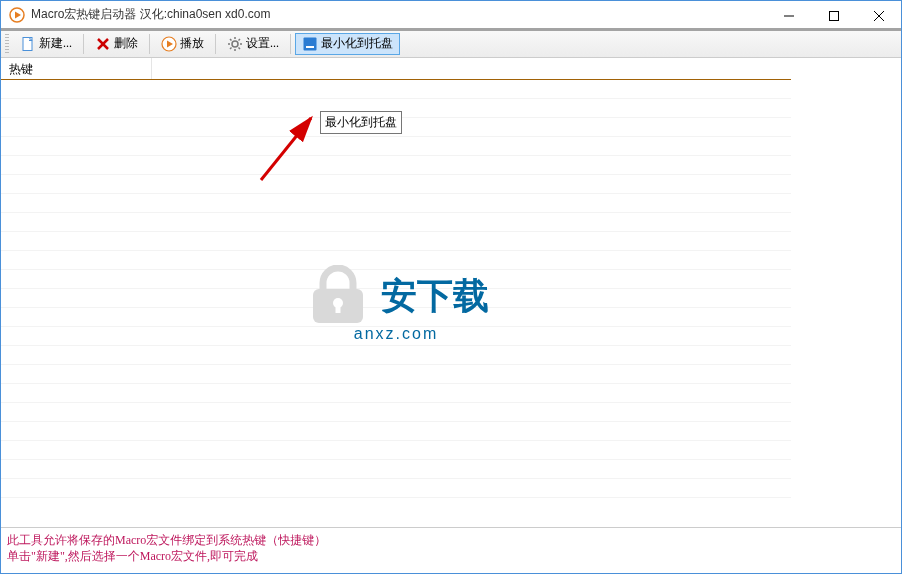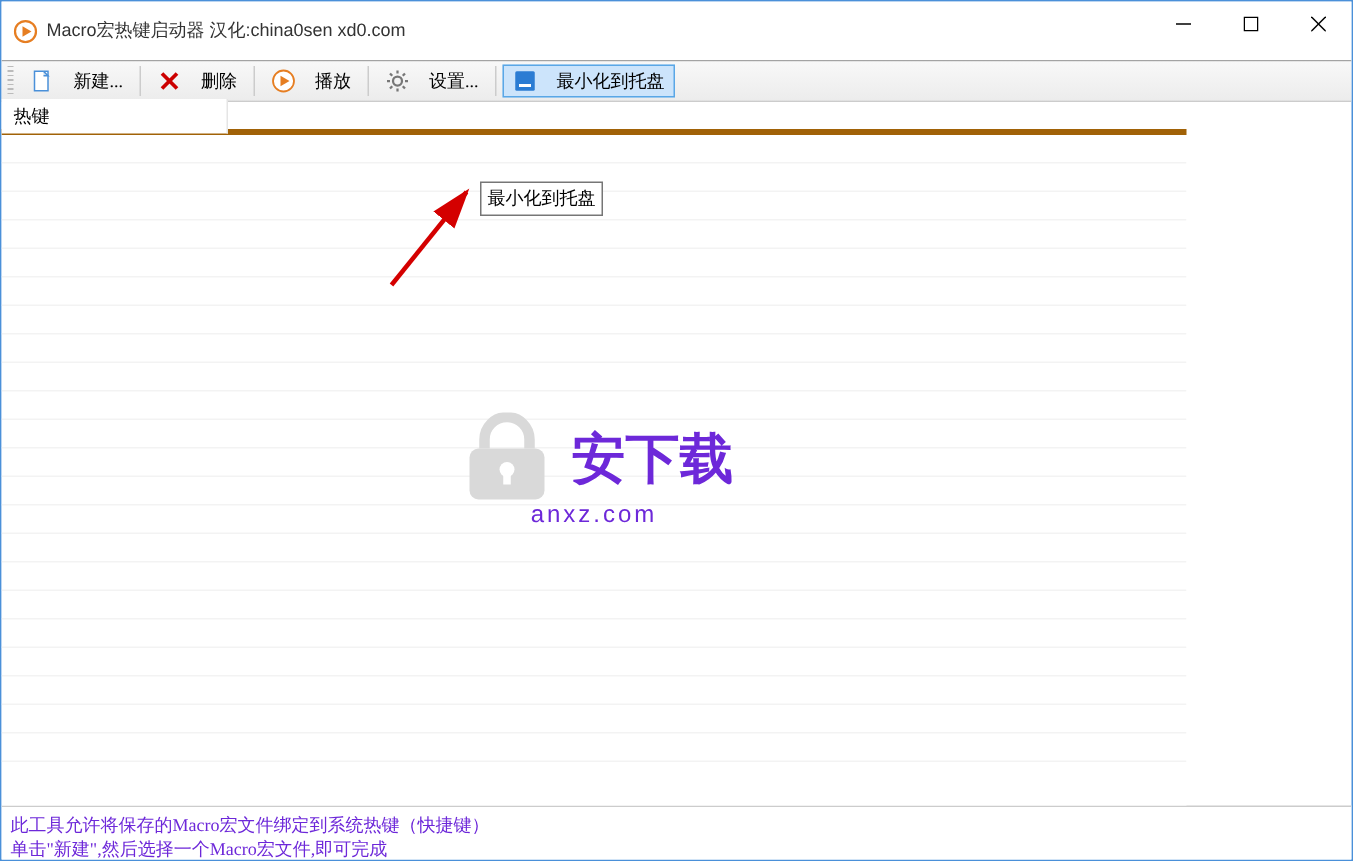--- a/index.html
+++ b/index.html
@@ -1,59 +1,59 @@
 <!DOCTYPE html>
 <html><head>
 <meta charset="utf-8">
 <style>
 * { margin:0; padding:0; box-sizing:border-box; }
 body { font-family:"Microsoft YaHei","SimSun",Arial,sans-serif; font-size:12px; background:#fff; }
 .window { position:relative; width:902px; height:574px; border:1px solid #4a90d9; background:#fff; overflow:hidden; }
 
 
-.titlebar { height:40px; background:#fff; display:flex; align-items:center; padding-left:8px; border-bottom:1px solid #a3a3a3; }
+.titlebar { height:30px; background:#fff; display:flex; align-items:center; padding-left:8px; border-bottom:3px solid #a3a3a3; }
 .app-icon { width:16px; height:16px; margin-right:6px; }
 .title-text { font-size:12px; color:#333; flex:1; }
 .win-controls { display:flex; height:100%; }
 .win-btn { width:45px; height:29px; display:flex; align-items:center; justify-content:center; cursor:pointer; }
 .win-btn svg { width:10px; height:10px; }
 
 
 .toolbar { height:27px; background:linear-gradient(#f8f8f8,#ececec); border-bottom:1px solid #ccc; display:flex; align-items:center; padding:0 4px; gap:2px; }
 .tb-sep { width:1px; height:20px; background:#ccc; margin:0 2px; }
 .tb-grip { width:4px; height:20px; background:repeating-linear-gradient(to bottom,#bbb 0,#bbb 1px,transparent 1px,transparent 3px); margin-right:2px; }
-.tb-btn { display:flex; align-items:center; padding:2px 6px; height:22px; border:1px solid transparent; cursor:pointer; gap:13px; font-family:"SimSun"; }
+.tb-btn { display:flex; align-items:flex-end; padding:2px 6px; height:22px; border:1px solid transparent; cursor:pointer; gap:3px; font-family:"SimSun"; }
 .tb-btn.active { background:#cce4fb; border:1px solid #5aa7e6; }
 .tb-btn .ic { width:16px; height:16px; display:flex; align-items:center; justify-content:center; }
 
 
 .content { display:flex; flex-direction:column; height:calc(100% - 57px); }
 .listview { flex:1; background:#fff; position:relative; }
-.lv-header { height:22px; display:flex; border-bottom:4px solid #a16207; font-family:Liberation Serif, serif;align-items:center; }
+.lv-header { height:22px; display:flex; border-bottom:1px solid #a16207; font-family:Liberation Serif, serif; }
 .lv-col { padding:3px 8px; border-right:1px solid #e5e5e5; background:#fff; }
 .col1 { width:151px; }
 .col2 { flex:1; }
 .lv-body { height:calc(100% - 22px); overflow:auto; position:relative; }
 .lv-row { height:19px; border-bottom:1px solid #f3f3f3; display:flex; }
 .lv-row:nth-child(even){ }
 
 
 .tooltip { position:absolute; left:319px; top:31px; background:#fff; border:1px solid #767676; padding:2px 4px; font-size:12px; font-family:"SimSun"; white-space:nowrap; }
 
 
 .arrow { position:absolute; left:250px; top:30px; pointer-events:none; }
 
 
-.watermark { position:absolute; left:50%; top:50%; transform:translate(-50%,-50%); color:#6d28d9; text-align:center; pointer-events:none; user-select:none; }
+.watermark { position:absolute; left:50%; top:50%; transform:translate(-50%,-50%); color:#0369a1; text-align:center; pointer-events:none; user-select:none; }
 .watermark .lock { width:70px; height:60px; margin:0 auto 4px; }
 .watermark .cn { font-size:36px; font-weight:bold; display:inline-block; vertical-align:middle; margin-left:8px; }
 .watermark .url { font-size:16px; letter-spacing:2px; margin-top:-4px; }
 
 
-.help-panel { height:46px; border-top:1px solid #ccc; padding:4px 6px; font-size:12px; line-height:16px; font-family:"SimSun"; color:#6d28d9; background:#fff; }
+.help-panel { height:46px; border-top:1px solid #ccc; padding:4px 6px; font-size:12px; line-height:16px; font-family:"SimSun"; color:#be185d; background:#fff; }
 
 </style>
 </head>
 <body>
 
 <div class="window">
 
   <div class="titlebar">
     <span class="app-icon">
       <svg viewBox="0 0 16 16">

